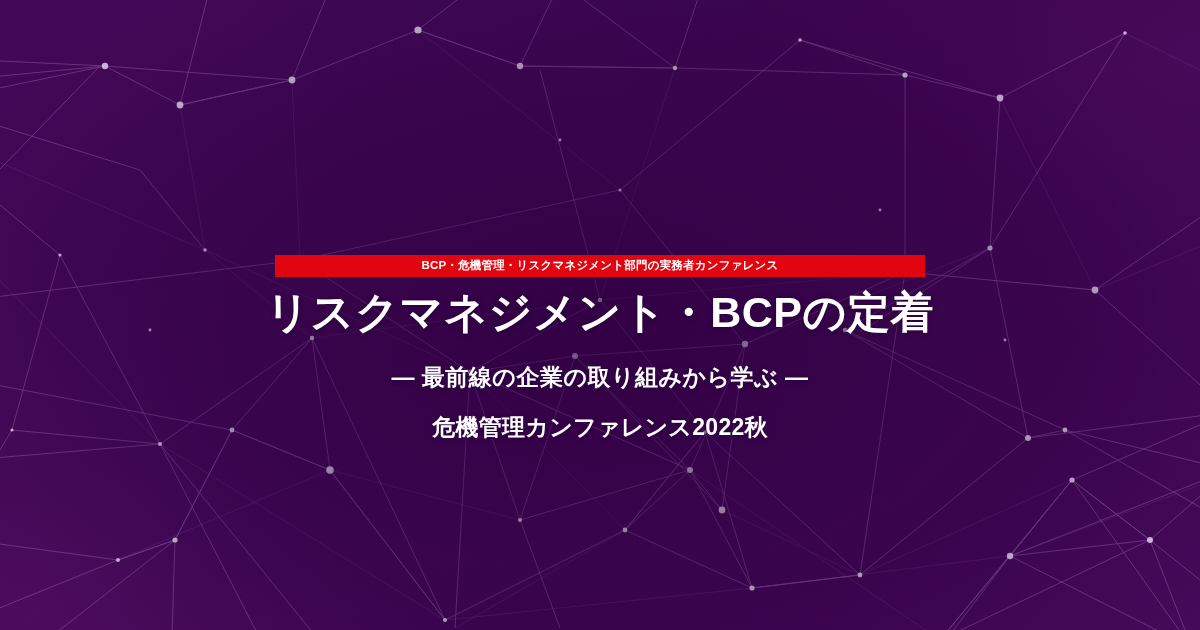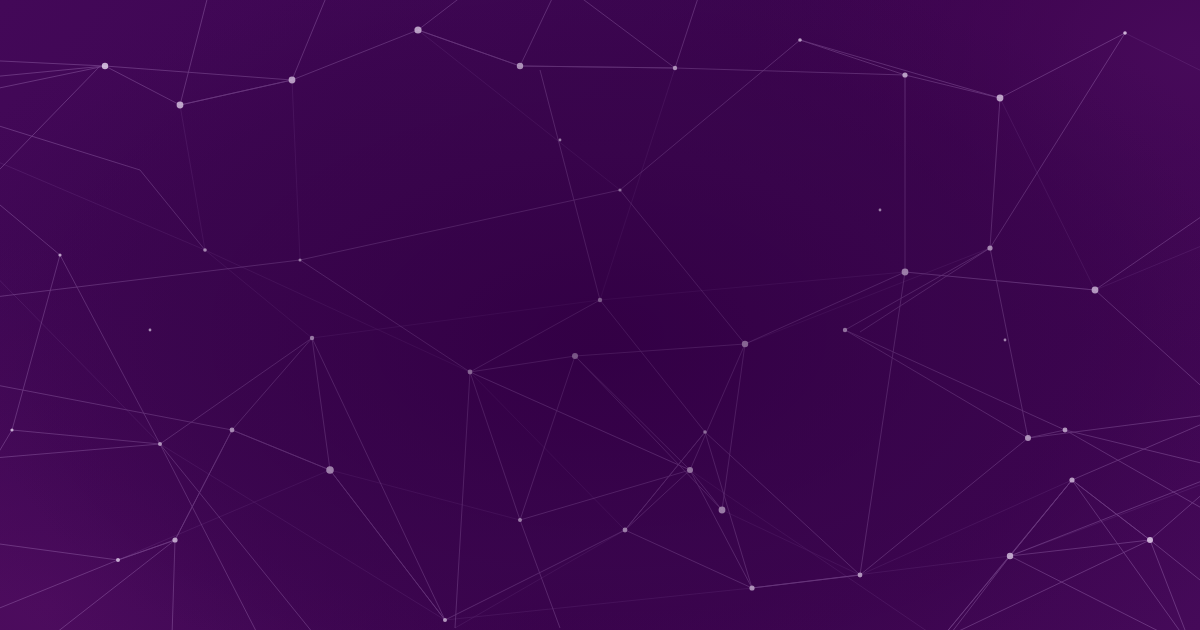--- a/index.html
+++ b/index.html
@@ -291,13 +291,26 @@
         <circle cx="560" cy="140" r="1.4"></circle>
         <circle cx="880" cy="210" r="1.4"></circle>
         <circle cx="150" cy="330" r="1.4"></circle>
         <circle cx="1005" cy="340" r="1.4"></circle>
       </g>
     </svg>
   </div>
 
   <div class="bg-vignette"></div>
 
+  <div class="content">
+
+    <div class="eyebrow-bar">
+      <span class="eyebrow-text">BCP・危機管理・リスクマネジメント部門の実務者カンファレンス</span>
+    </div>
+
+    <h1 class="main-title">リスクマネジメント・BCPの定着</h1>
+
+    <div class="subtitle">― 最前線の企業の取り組みから学ぶ ―</div>
+
+    <div class="event-name">危機管理カンファレンス2022秋</div>
+
+  </div>
 </div>
 
 </body></html>

